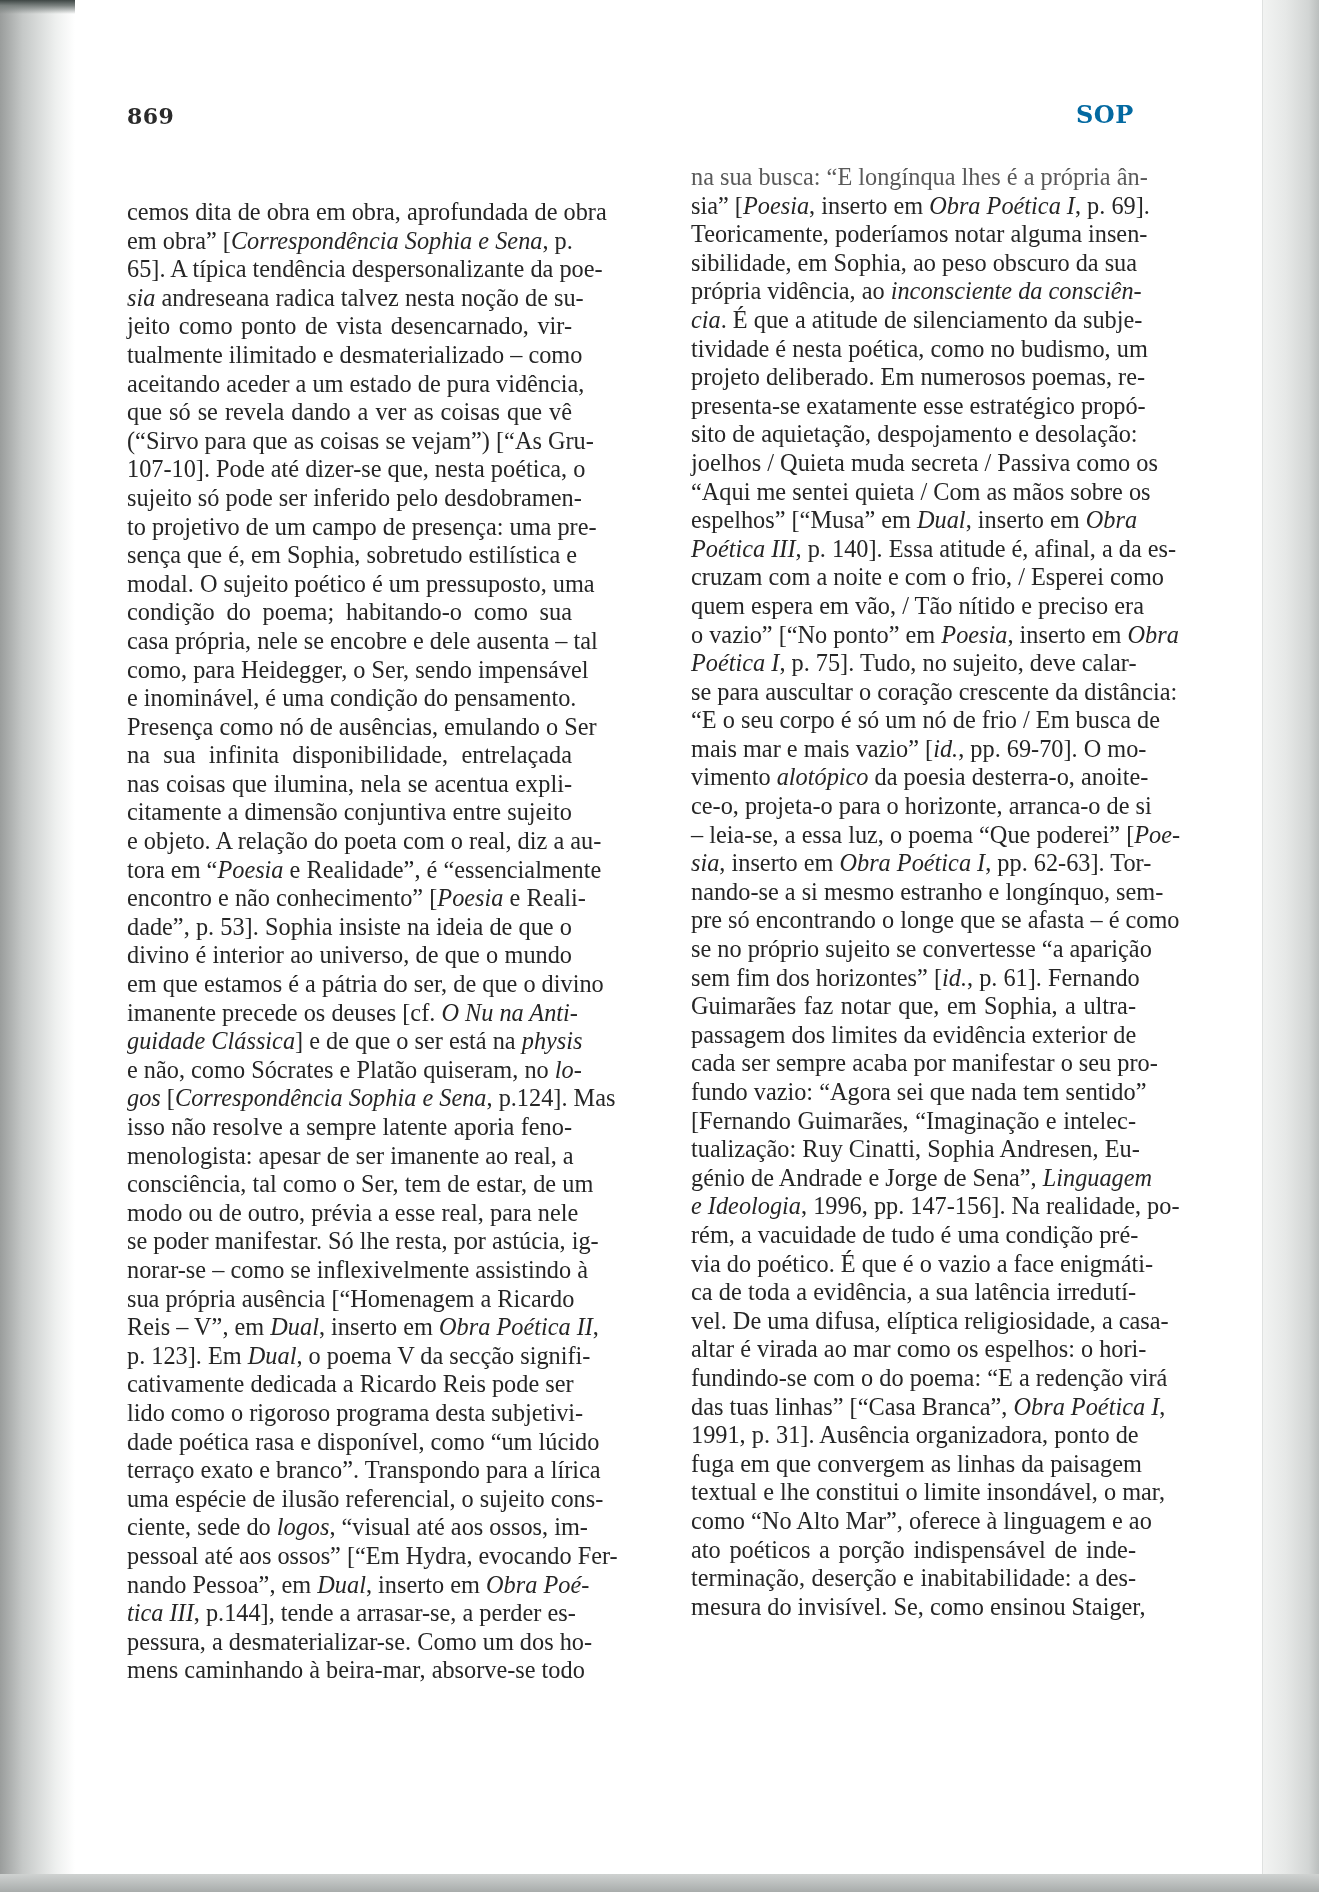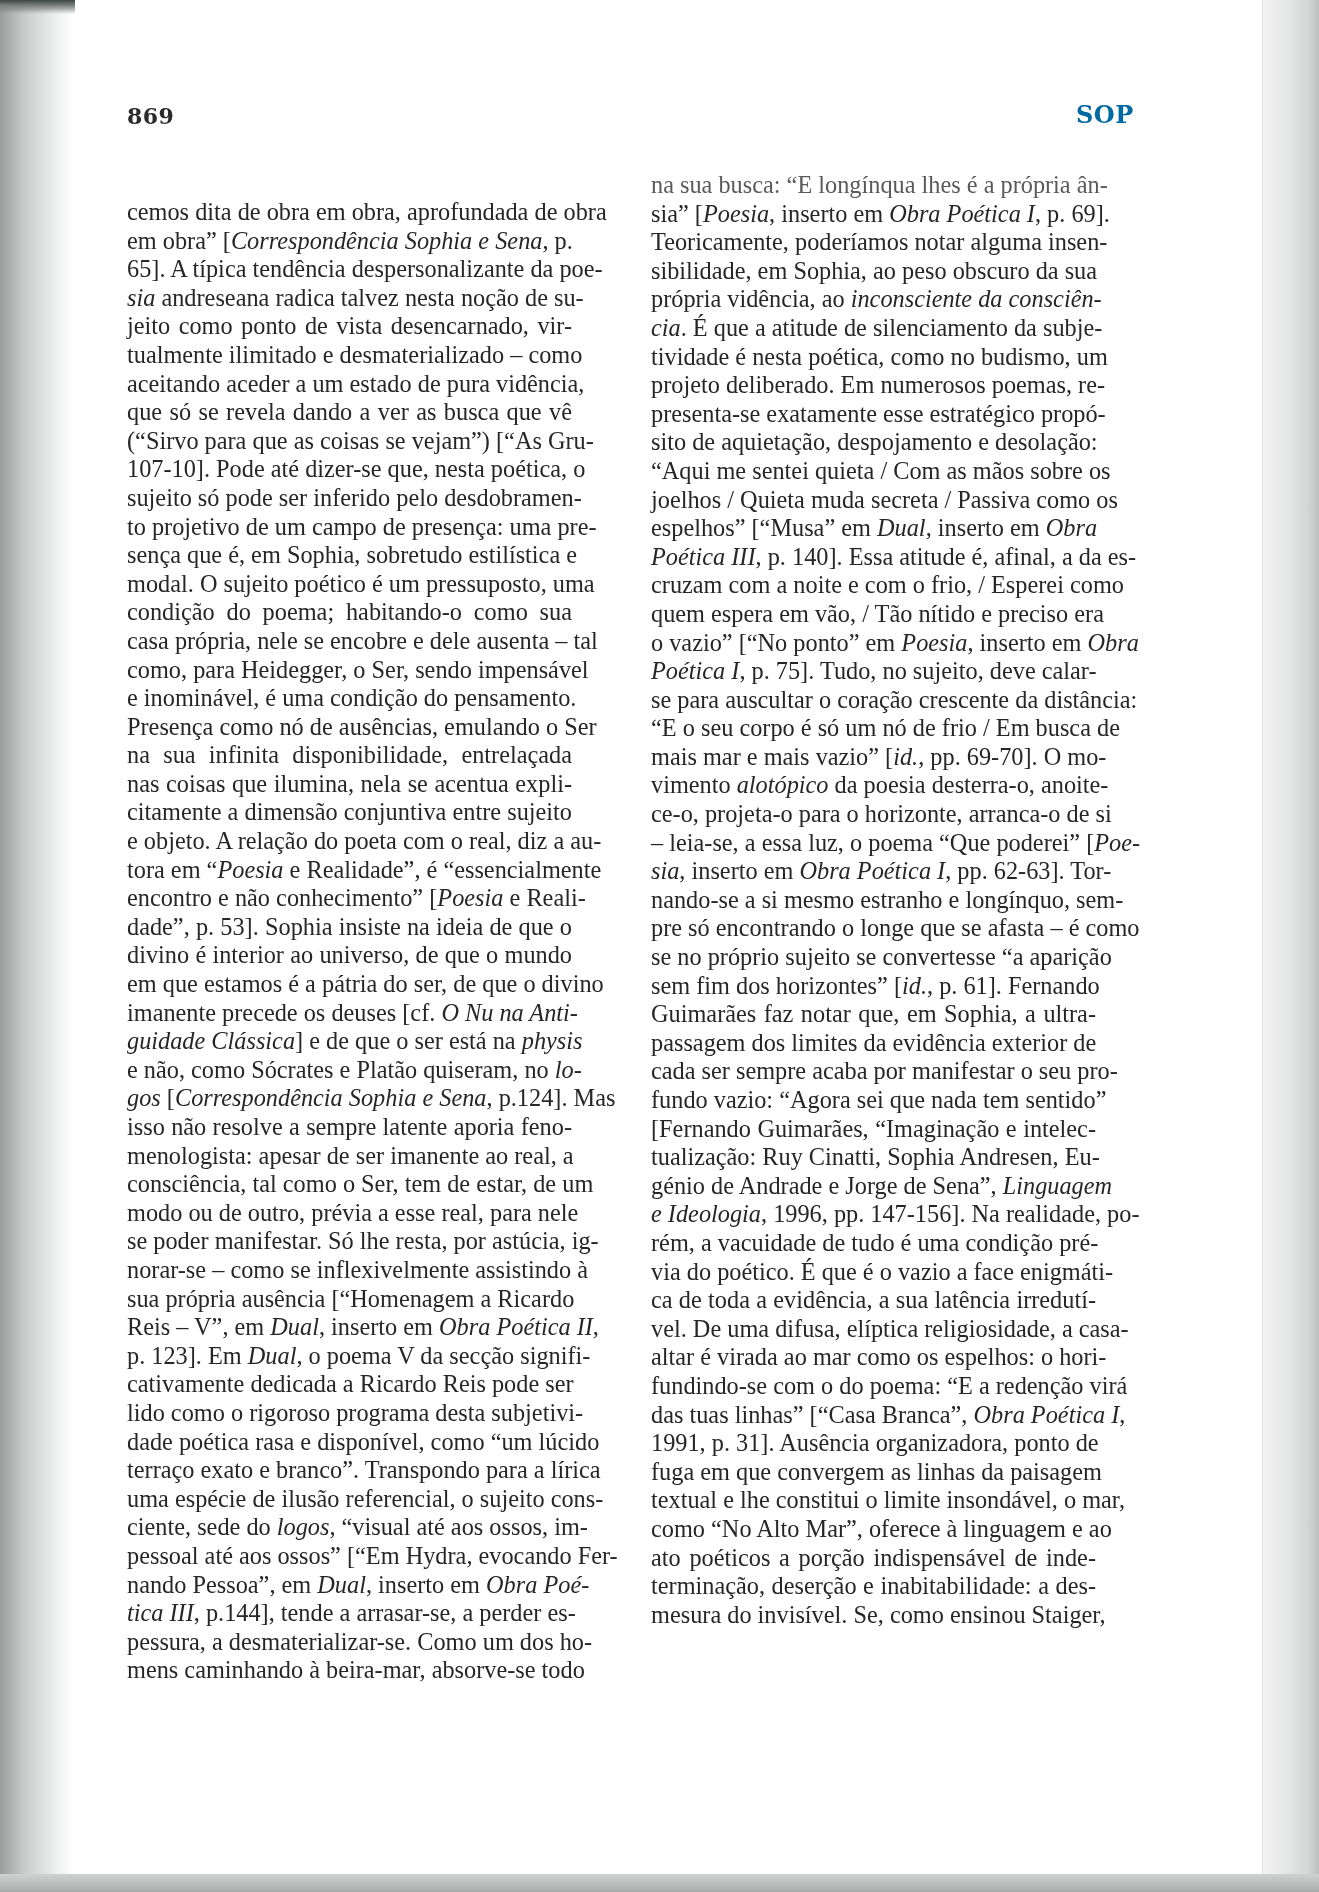--- a/index.html
+++ b/index.html
@@ -38,21 +38,21 @@
     position: absolute; top: 100px; left: 1001px;
     font-family: "DejaVu Serif", serif; font-weight: bold;
     font-size: 24px; color: #0369a1; letter-spacing: 0.5px;
   }
   .column {
     position: absolute; top: 163px; width: 445px;
     font-family: "Liberation Serif", "DejaVu Serif", serif;
     font-size: 24.3px; line-height: 28.6px; color: #262626;
   }
   .col-left { left: 52px; margin-top: 35px; }
-  .col-right { left: 576px; margin-top: 8px; }
+  .col-right { left: 616px; }
   .line {
     display: block; white-space: nowrap;
     text-align: justify; text-align-last: justify;
     height: 28.6px; overflow: visible;
   }
   .line.last { text-align-last: left; }
   .col-right .line.first { color: #5a5a5a; }
 </style>
 </head>
 <body>
@@ -67,21 +67,21 @@
   <div class="running-head">SOP</div>
 
   <div class="column col-left" id="col-left">
       <span class="line first">cemos dita de obra em obra, aprofundada de obra</span>
       <span class="line">em obra” [<i>Correspondência Sophia e Sena</i>, p.</span>
       <span class="line">65]. A típica tendência despersonalizante da poe-</span>
       <span class="line"><i>sia</i> andreseana radica talvez nesta noção de su-</span>
       <span class="line">jeito como ponto de vista desencarnado, vir-</span>
       <span class="line">tualmente ilimitado e desmaterializado – como</span>
       <span class="line">aceitando aceder a um estado de pura vidência,</span>
-      <span class="line">que só se revela dando a ver as busca que vê</span>
+      <span class="line">que só se revela dando a ver as coisas que vê</span>
       <span class="line">(“Sirvo para que as coisas se vejam”) [“As Gru-</span>
       <span class="line">107-10]. Pode até dizer-se que, nesta poética, o</span>
       <span class="line">sujeito só pode ser inferido pelo desdobramen-</span>
       <span class="line">to projetivo de um campo de presença: uma pre-</span>
       <span class="line">sença que é, em Sophia, sobretudo estilística e</span>
       <span class="line">modal. O sujeito poético é um pressuposto, uma</span>
       <span class="line">condição do poema; habitando-o como sua</span>
       <span class="line">casa própria, nele se encobre e dele ausenta – tal</span>
       <span class="line">como, para Heidegger, o Ser, sendo impensável</span>
       <span class="line">e inominável, é uma condição do pensamento.</span>
@@ -124,22 +124,22 @@
       <span class="line first">na sua busca: “E longínqua lhes é a própria ân-</span>
       <span class="line">sia” [<i>Poesia</i>, inserto em <i>Obra Poética I</i>, p. 69].</span>
       <span class="line">Teoricamente, poderíamos notar alguma insen-</span>
       <span class="line">sibilidade, em Sophia, ao peso obscuro da sua</span>
       <span class="line">própria vidência, ao <i>inconsciente da consciên-</i></span>
       <span class="line"><i>cia</i>. É que a atitude de silenciamento da subje-</span>
       <span class="line">tividade é nesta poética, como no budismo, um</span>
       <span class="line">projeto deliberado. Em numerosos poemas, re-</span>
       <span class="line">presenta-se exatamente esse estratégico propó-</span>
       <span class="line">sito de aquietação, despojamento e desolação:</span>
+      <span class="line">joelhos / Quieta muda secreta / Passiva como os</span>
       <span class="line">“Aqui me sentei quieta / Com as mãos sobre os</span>
-      <span class="line">joelhos / Quieta muda secreta / Passiva como os</span>
       <span class="line">espelhos” [“Musa” em <i>Dual</i>, inserto em <i>Obra</i></span>
       <span class="line"><i>Poética III</i>, p. 140]. Essa atitude é, afinal, a da es-</span>
       <span class="line">cruzam com a noite e com o frio, / Esperei como</span>
       <span class="line">quem espera em vão, / Tão nítido e preciso era</span>
       <span class="line">o vazio” [“No ponto” em <i>Poesia</i>, inserto em <i>Obra</i></span>
       <span class="line"><i>Poética I</i>, p. 75]. Tudo, no sujeito, deve calar-</span>
       <span class="line">se para auscultar o coração crescente da distância:</span>
       <span class="line">“E o seu corpo é só um nó de frio / Em busca de</span>
       <span class="line">mais mar e mais vazio” [<i>id.</i>, pp. 69-70]. O mo-</span>
       <span class="line">vimento <i>alotópico</i> da poesia desterra-o, anoite-</span>

